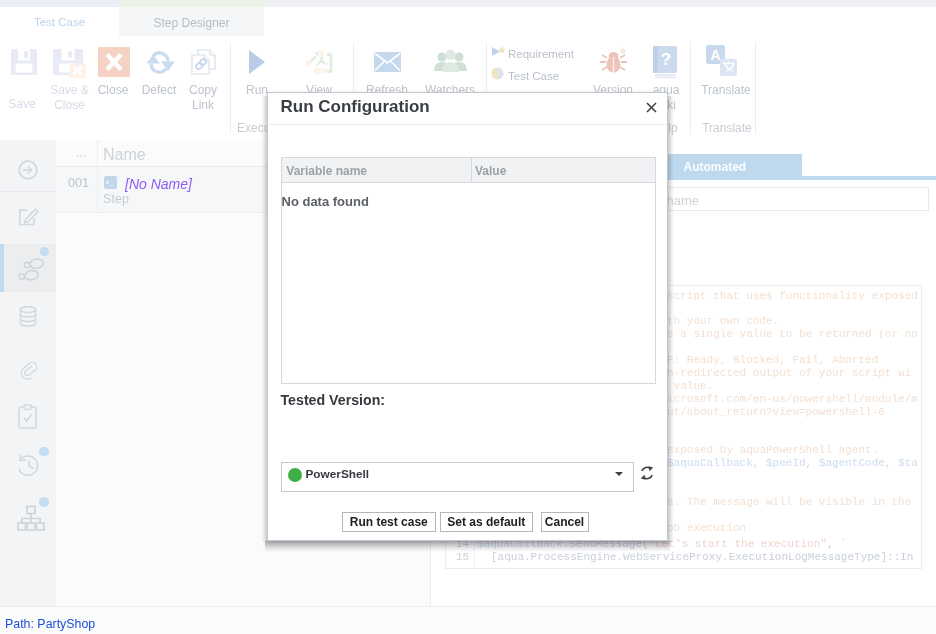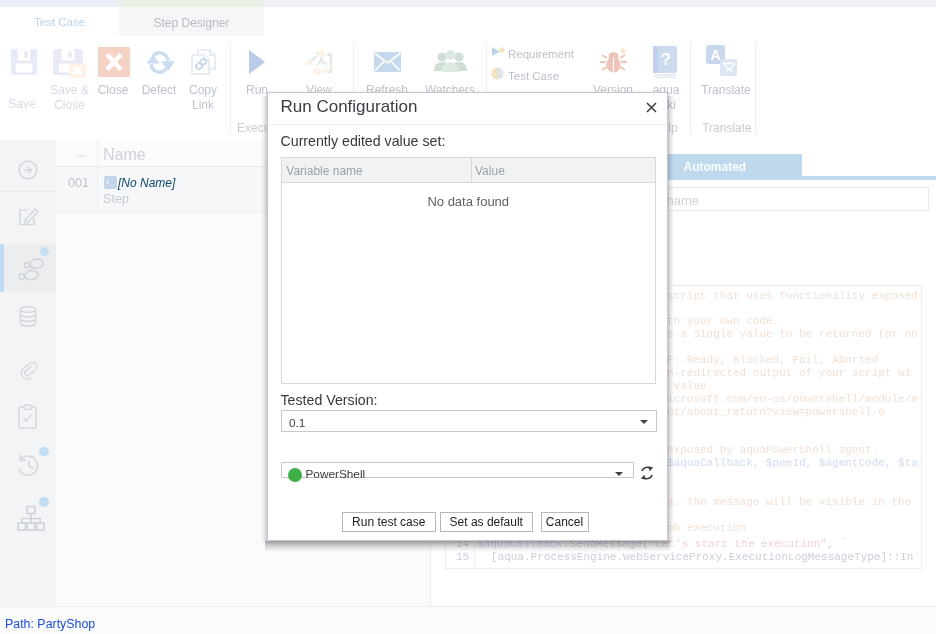--- a/index.html
+++ b/index.html
@@ -242,21 +242,21 @@
 
 <div class="abs" style="left:55.5px;top:140px;width:374.5px;height:466px;background:#fbfbfc;"></div>
 <div class="abs" style="left:55.5px;top:166px;width:374.5px;height:45.5px;background:#f6f7f9;border-bottom:1px solid #edeef0;"></div>
 <div class="abs" style="left:55.5px;top:165.5px;width:374.5px;height:1px;background:#e9ebed;"></div>
 <div class="abs" style="left:96.5px;top:140px;width:1px;height:71px;background:#eceef0;"></div>
 <div class="abs" style="left:76px;top:146px;width:20px;font-size:12.6px;color:#cdd1d8;">...</div>
 <div class="abs" style="left:103px;top:146px;font-size:16px;color:#cdd1d8;">Name</div>
 <div class="abs" style="left:66px;top:175.5px;width:23px;font-size:12.6px;color:#bdc3cc;text-align:right;">001</div>
 <div class="abs" style="left:104px;top:176px;width:13px;height:13px;background:#c2d5ea;border-radius:2px;"></div>
 <div class="abs" style="left:106px;top:177px;font-size:9px;font-weight:bold;color:#fff;">›<span style="font-size:7px;">_</span></div>
-<div class="abs" style="left:118px;top:175.5px;font-size:12px;font-style:italic;color:#0c4a6e;">[No Name]</div>
+<div class="abs" style="left:125px;top:175.5px;font-size:14px;font-style:italic;color:#8b5cf6;">[No Name]</div>
 <div class="abs" style="left:103px;top:192px;font-size:12.6px;color:#c6cbd4;">Step</div>
 
 <div class="abs" style="left:430px;top:140px;width:1px;height:466px;background:#ececee;"></div>
 <div class="abs" style="left:660px;top:153.5px;width:142px;height:26.5px;background:#bed9ee;"></div>
 <div class="abs" style="left:683.5px;top:160px;font-size:12px;font-weight:bold;color:#fafcfe;">Automated</div>
 <div class="abs" style="left:430px;top:176px;width:506px;height:4px;background:#bed9ee;"></div>
 <div class="abs" style="left:446px;top:187px;width:483px;height:24px;border:1px solid #e9eaec;box-sizing:border-box;background:#fff;"></div>
 <div class="abs" style="left:666.5px;top:192.5px;font-size:13px;color:#ced3da;">hame</div>
 
 <div class="abs" style="left:445px;top:285px;width:476.5px;height:284px;border:1px solid #ededf0;box-sizing:border-box;background:#fff;overflow:hidden;">
@@ -281,43 +281,38 @@
  <div class="code gy" style="left:45px;top:265px;">[aqua.ProcessEngine.WebServiceProxy.ExecutionLogMessageType]::In</div>
 </div>
 
 <div class="abs" style="left:0;top:606px;width:936px;height:28px;background:#fafbfb;border-top:1px solid #eceeef;box-sizing:border-box;"></div>
 <div class="abs" style="left:5px;top:617px;font-size:12.4px;color:#1d4ed8;">Path: PartyShop</div>
 
 <div class="abs" style="left:265px;top:541.2px;width:405px;height:11px;z-index:49;background:linear-gradient(to bottom, rgba(78,76,88,.40), rgba(78,76,88,0));"></div>
 <div class="abs" style="left:667.8px;top:96px;width:6px;height:446px;z-index:49;background:linear-gradient(to right, rgba(78,76,88,.20), rgba(78,76,88,0));"></div>
 <div class="abs" style="left:261.2px;top:96px;width:6px;height:446px;z-index:49;background:linear-gradient(to left, rgba(78,76,88,.16), rgba(78,76,88,0));"></div>
 <div class="abs" style="left:267px;top:92.2px;width:400.5px;height:449px;background:#fff;border:1px solid #c3c6c9;box-sizing:border-box;
-     box-shadow:0 2px 5px rgba(55,55,66,.25);z-index:50;">
+     box-shadow:0 2px 5px rgba(55,55,66,.25);z-index:50;font-weight:bold;">
   <div class="abs" style="left:12.5px;top:4px;font-size:17px;color:#3a3e44;">Run Configuration</div>
   <svg class="abs" style="left:378px;top:9px;" width="11" height="11" viewBox="0 0 11 11">
    <path d="M1 1 L10 10 M10 1 L1 10" stroke="#3c3c3c" stroke-width="1.5"></path>
   </svg>
   <div class="abs" style="left:0;top:31px;width:398.5px;height:1px;background:#ededee;"></div>
-  <div class="abs" style="left:12.5px;top:40px;font-size:14.2px;color:#35393f;">Currently edited value set:</div>
 
   <div class="abs" style="left:12.5px;top:63.5px;width:375.5px;height:227px;border:1px solid #d6d9dc;box-sizing:border-box;">
     <div class="abs" style="left:0;top:0;width:373.5px;height:25px;background:#f1f2f3;border-bottom:1px solid #d6d9dc;box-sizing:border-box;"></div>
     <div class="abs" style="left:189px;top:0;width:1px;height:25px;background:#d6d9dc;"></div>
     <div class="abs" style="left:4.8px;top:6px;font-size:12px;color:#9ba1a9;">Variable name</div>
     <div class="abs" style="left:193.5px;top:6px;font-size:12px;color:#9ba1a9;">Value</div>
-    <div class="abs" style="left:0;top:36.5px;width:373.5px;text-align:center;font-size:13px;color:#5c6167;">No data found</div>
+    <div class="abs" style="left:0;top:36.5px;width:373.5px;font-size:13px;color:#5c6167;">No data found</div>
   </div>
   <div class="abs" style="left:12.5px;top:298.5px;font-size:14.2px;color:#35393f;">Tested Version:</div>
 
-  <div class="abs" style="left:12.5px;top:316.5px;width:376px;height:22.5px;border:1px solid #c6c8ca;box-sizing:border-box;">
-    <div class="abs" style="left:7.5px;top:5px;font-size:11.8px;color:#3c4046;">0.1</div>
-    <div class="abs" style="left:358px;top:9.5px;width:0;height:0;border-left:4px solid transparent;border-right:4px solid transparent;border-top:4.5px solid #3e4246;"></div>
-  </div>
-
-  <div class="abs" style="left:12.5px;top:368.5px;width:353.5px;height:16px;border:1px solid #c6c8ca;box-sizing:border-box;">
+
+  <div class="abs" style="left:12.5px;top:368.5px;width:353.5px;height:30px;border:1px solid #c6c8ca;box-sizing:border-box;">
     <div class="abs" style="left:6.5px;top:5px;width:14px;height:14px;border-radius:50%;background:#3fae47;"></div>
     <div class="abs" style="left:24px;top:4px;font-size:11.8px;color:#36393f;">PowerShell</div>
     <div class="abs" style="left:333.5px;top:9.5px;width:0;height:0;border-left:4px solid transparent;border-right:4px solid transparent;border-top:4.5px solid #3e4246;"></div>
   </div>
   <svg class="abs" style="left:371.5px;top:373px;" width="14" height="14" viewBox="0 0 14 14">
    <g fill="none" stroke="#3d4045" stroke-width="1.6">
     <path d="M1.9 5.1 A5.3 5.3 0 0 1 9.8 2.1"></path>
     <path d="M12.1 8.9 A5.3 5.3 0 0 1 4.2 11.9"></path>
    </g>
    <path d="M8.3 0.2 L13.2 1.4 L9.6 5.3 z" fill="#3d4045"></path>

